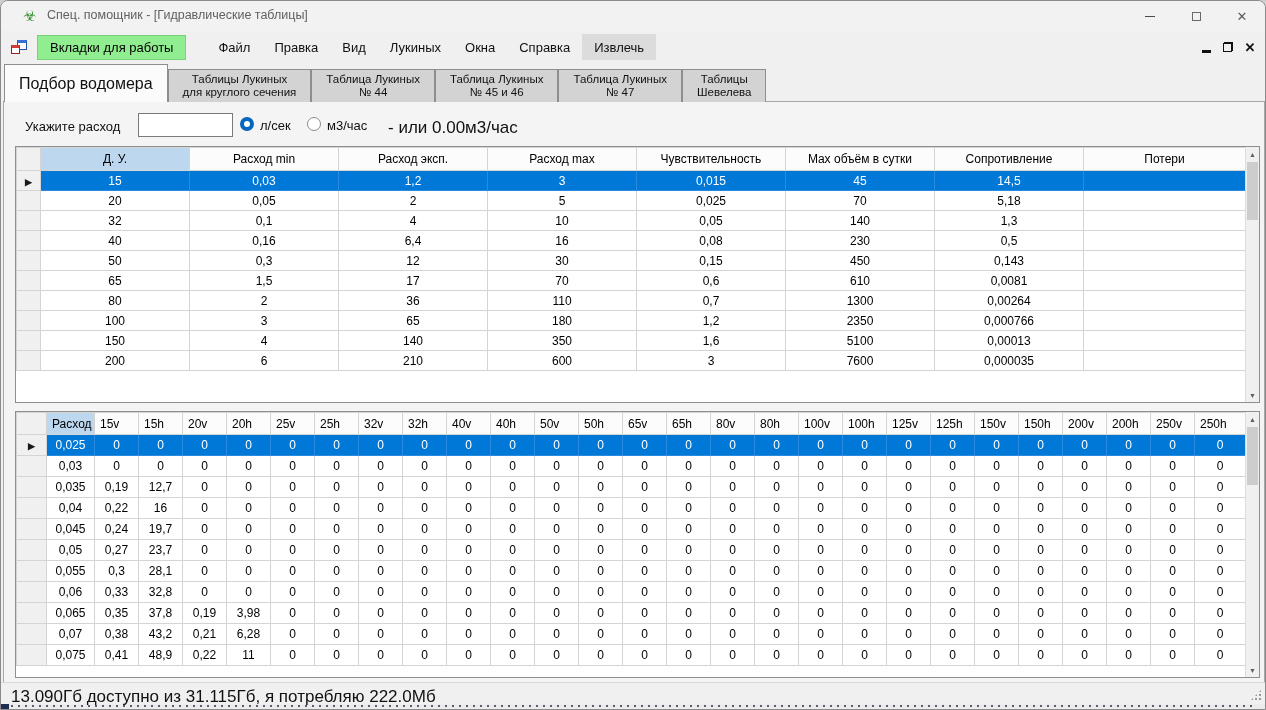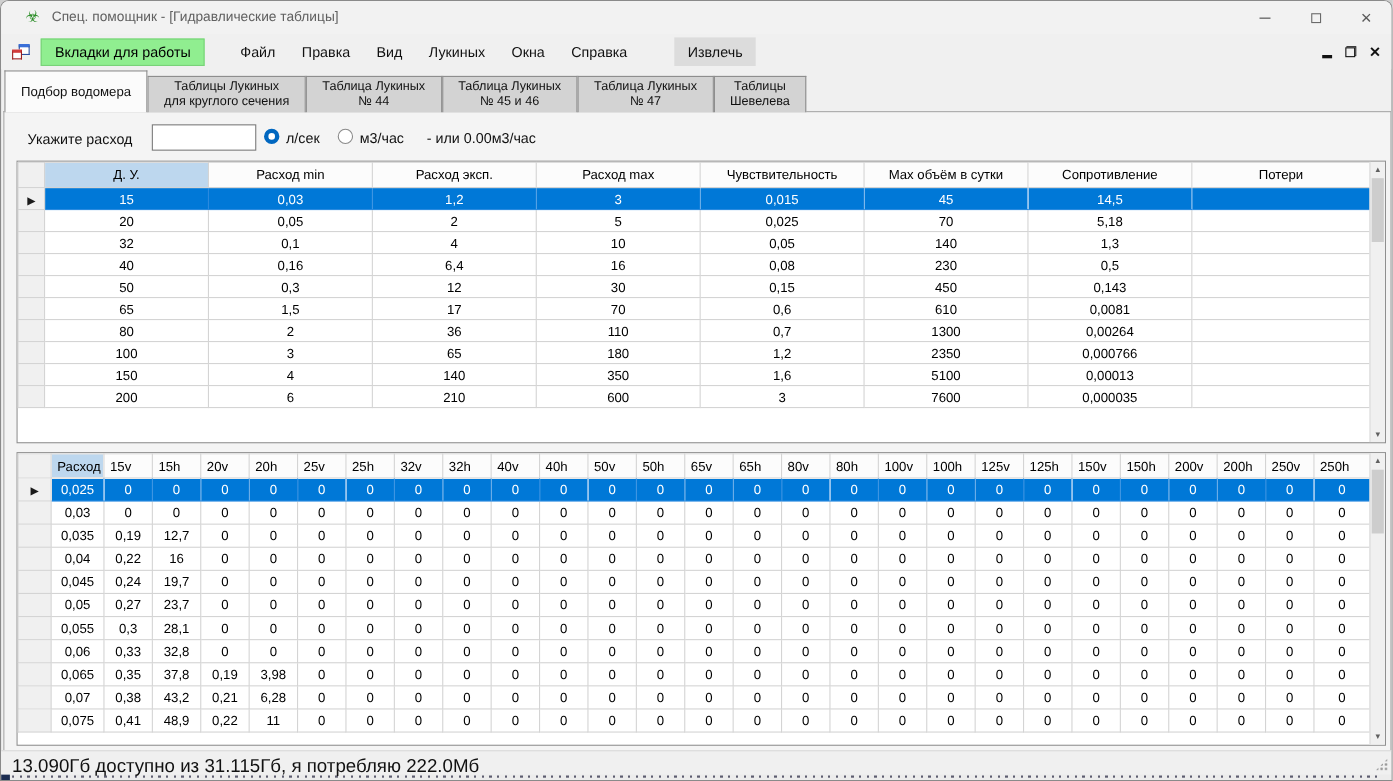--- a/index.html
+++ b/index.html
@@ -17,45 +17,45 @@
   .glyph-x { font-size:13px; color:#5a5a5a; }
 
   
   .menubar { position:absolute; left:0; top:30px; width:100%; height:32px; background:#f0f0f0; display:flex; align-items:center; }
   .mdi-icon { position:relative; width:16px; height:14px; margin:0 10px 0 10px; }
   .mdi-icon .back { position:absolute; right:0; top:0; width:10px; height:10px; background:#fff; border:1px solid #2b4fa0; border-top:3px solid #3a6fd8; }
   .mdi-icon .front { position:absolute; left:0; bottom:0; width:9px; height:9px; background:#fff; border:1px solid #9c1f1f; border-top:3px solid #d23b3b; }
   .menu-green { background:#90ee90; border:1px solid #79d279; padding:4px 12px; font-size:13px; color:#000; margin-right:20px; white-space:nowrap; }
   .menu-items { display:flex; align-items:stretch; height:26px; }
   .menu-item { display:flex; align-items:center; padding:0 12px; font-size:13px; color:#111; white-space:nowrap; }
-  .menu-item.hl { background:#dcdcdc;margin-left:31px; }
+  .menu-item.hl { background:#dcdcdc; }
   .mdi-controls { position:absolute; right:4px; top:0; height:32px; display:flex; align-items:center; }
   .mdi-btn { width:22px; height:20px; display:flex; align-items:center; justify-content:center; }
   .g-underscore { width:9px; height:3px; background:#111; margin-top:9px; }
   .g-restore { position:relative; width:10px; height:10px; }
   .g-restore:before { content:""; position:absolute; right:0; top:0; width:7px; height:7px; border:1.6px solid #111; }
   .g-restore:after { content:""; position:absolute; left:0; bottom:0; width:7px; height:7px; border:1.6px solid #111; background:#f0f0f0; }
   .g-close { font-size:13px; font-weight:bold; color:#111; }
 
   
   .tabpage { position:absolute; left:2px; top:100px; width:1262px; height:581px; background:#f4f4f4; border:1px solid #a8a8a8; border-bottom:none; }
   .tabstrip { position:absolute; left:3px; top:63px; height:38px; display:flex; align-items:flex-end; z-index:5; }
   .tab { background:#d3d3d3; border:1px solid #8e8e8e; border-bottom:none; height:33px; display:flex; flex-direction:column; align-items:center; justify-content:center; padding:0 14px; font-size:11.5px; line-height:13px; color:#111; text-align:center; white-space:nowrap; }
-  .tab.active { background:#fbfbfb; height:38px; font-size:12px; z-index:6; position:relative; }
+  .tab.active { background:#fbfbfb; height:38px; font-size:16px; z-index:6; position:relative; }
 
   
   .flowrow { position:absolute; left:0; top:108px; width:100%; height:36px; z-index:7; }
   .flow-label { position:absolute; left:24px; top:10px; font-size:13px; color:#111; }
   .flow-input { position:absolute; left:137px; top:4px; width:95px; height:24px; border:1px solid #7a7a7a; background:#fff; font-size:13px; padding:0 4px; font-family:"Liberation Sans", sans-serif; }
   .radio { position:absolute; top:8px; width:14px; height:14px; border-radius:50%; background:#fff; border:1px solid #8a8a8a; }
   .radio.on { border:4px solid #0067c0; }
   .r1 { left:239px; } .r2 { left:306px; }
   .radio-label { position:absolute; top:9px; font-size:13px; color:#111; }
   .rl1 { left:259px; } .rl2 { left:326px; }
-  .flow-hint { position:absolute; left:387px; top:9px; font-size:13px; color:#111; }
+  .flow-hint { position:absolute; left:387px; top:9px; font-size:17px; color:#111; }
 
   
   .datagrid { position:absolute; left:14px; background:#fff; border:1px solid #8f8f8f; overflow:hidden; z-index:7; }
   .dg1 { top:145px; width:1245px; height:257px; }
   .dg2 { top:410px; width:1245px; height:267px; }
   .datagrid table { border-collapse:collapse; table-layout:fixed; font-size:12px; color:#000; background:#fff; }
   .datagrid th, .datagrid td { border:1px solid #d4d4d4; text-align:center; overflow:hidden; white-space:nowrap; padding:0 2px; }
   .datagrid thead th { background:#fcfcfc; font-weight:normal; }
   .dg1 thead th { height:23px; }
   .dg1 tbody td, .dg1 tbody th { height:20px; }

